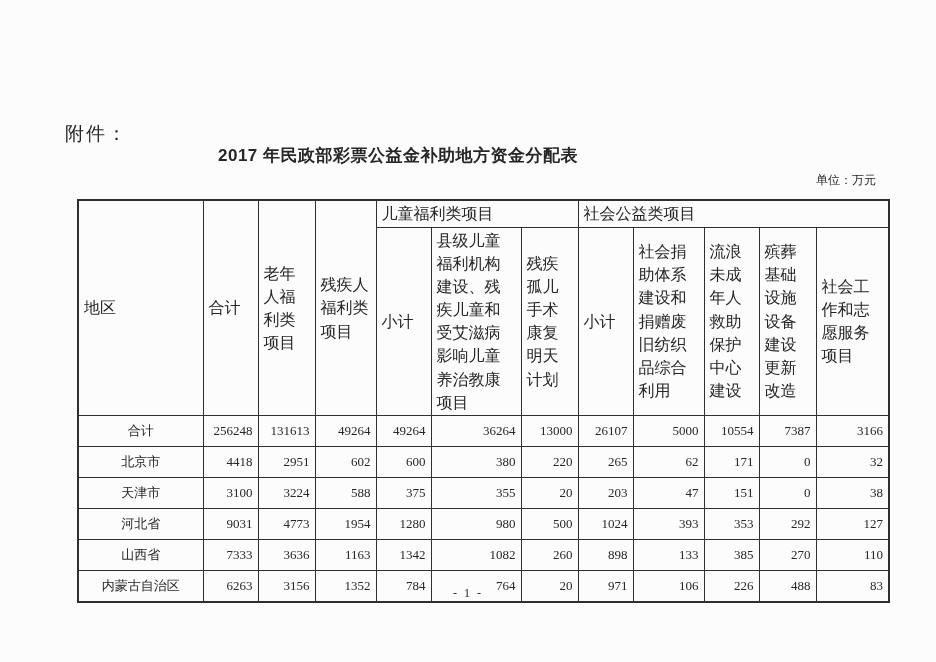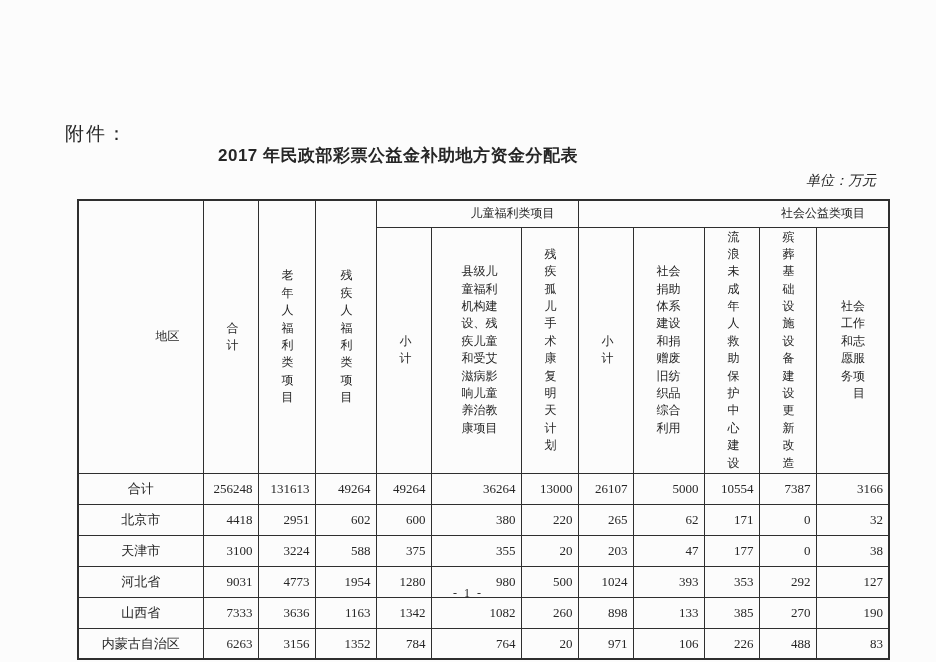--- a/index.html
+++ b/index.html
@@ -28,43 +28,42 @@
     text-align: center;
     font-size: 17px;
     font-weight: bold;
     font-family: "Liberation Sans", "DejaVu Sans", sans-serif;
     letter-spacing: 0.5px;
   }
   .unit {
     position: absolute;
     top: 172px;
     right: 60px;
-    font-size: 14px;
-    font-style: italic;
+    font-size: 12px;
   }
   table.alloc {
     position: absolute;
     left: 77px;
     top: 199px;
     width: 811px;
     border-collapse: collapse;
     table-layout: fixed;
     border: 2px solid #2f2f2f;
   }
   .alloc th, .alloc td {
     border: 1px solid #2f2f2f;
     font-weight: normal;
     vertical-align: middle;
     word-break: break-all;
   }
   .alloc thead th {
-    font-size: 12px;
+    font-size: 16px;
     line-height: 1.45;
-    text-align: right;
-    padding: 1px 23px;
+    text-align: left;
+    padding: 1px 5px;
   }
   .alloc tr.group-row { height: 27px; }
   .alloc tr.sub-row { height: 111px; }
   .alloc tbody tr { height: 31px; }
   .alloc td.region {
     text-align: center;
     font-size: 13px;
     padding: 1px 3px;
   }
   .alloc td.num {
@@ -158,21 +157,21 @@
       <tr>
         <td class="region">天津市</td>
         <td class="num">3100</td>
         <td class="num">3224</td>
         <td class="num">588</td>
         <td class="num">375</td>
         <td class="num">355</td>
         <td class="num">20</td>
         <td class="num">203</td>
         <td class="num">47</td>
-        <td class="num">177</td>
+        <td class="num">151</td>
         <td class="num">0</td>
         <td class="num">38</td>
       </tr>
       <tr>
         <td class="region">河北省</td>
         <td class="num">9031</td>
         <td class="num">4773</td>
         <td class="num">1954</td>
         <td class="num">1280</td>
         <td class="num">980</td>
@@ -188,21 +187,21 @@
         <td class="num">7333</td>
         <td class="num">3636</td>
         <td class="num">1163</td>
         <td class="num">1342</td>
         <td class="num">1082</td>
         <td class="num">260</td>
         <td class="num">898</td>
         <td class="num">133</td>
         <td class="num">385</td>
         <td class="num">270</td>
-        <td class="num">190</td>
+        <td class="num">110</td>
       </tr>
       <tr>
         <td class="region">内蒙古自治区</td>
         <td class="num">6263</td>
         <td class="num">3156</td>
         <td class="num">1352</td>
         <td class="num">784</td>
         <td class="num">764</td>
         <td class="num">20</td>
         <td class="num">971</td>

